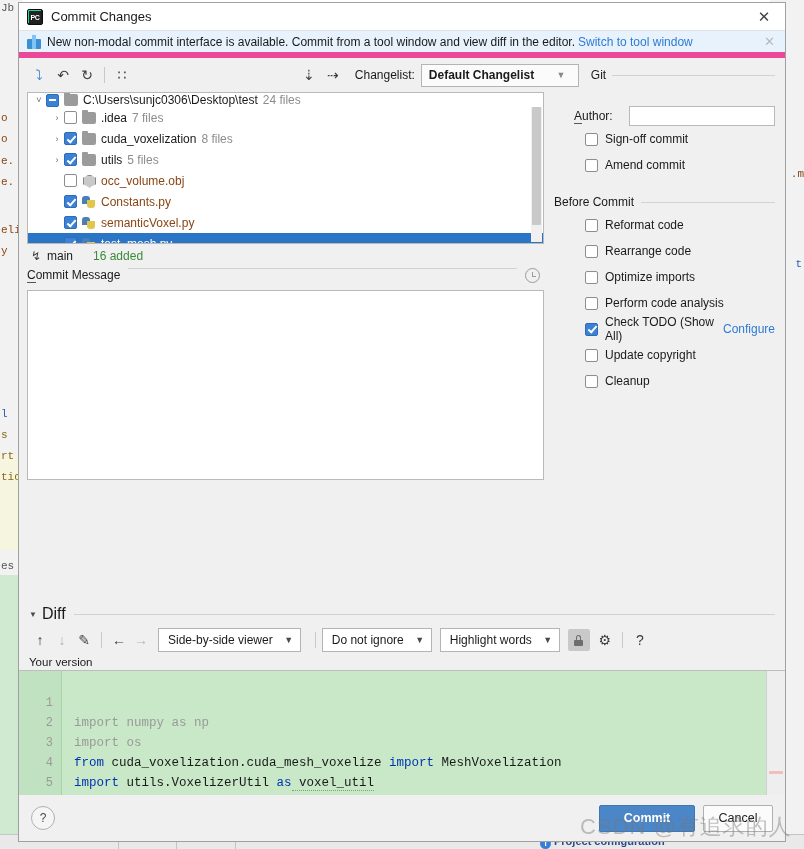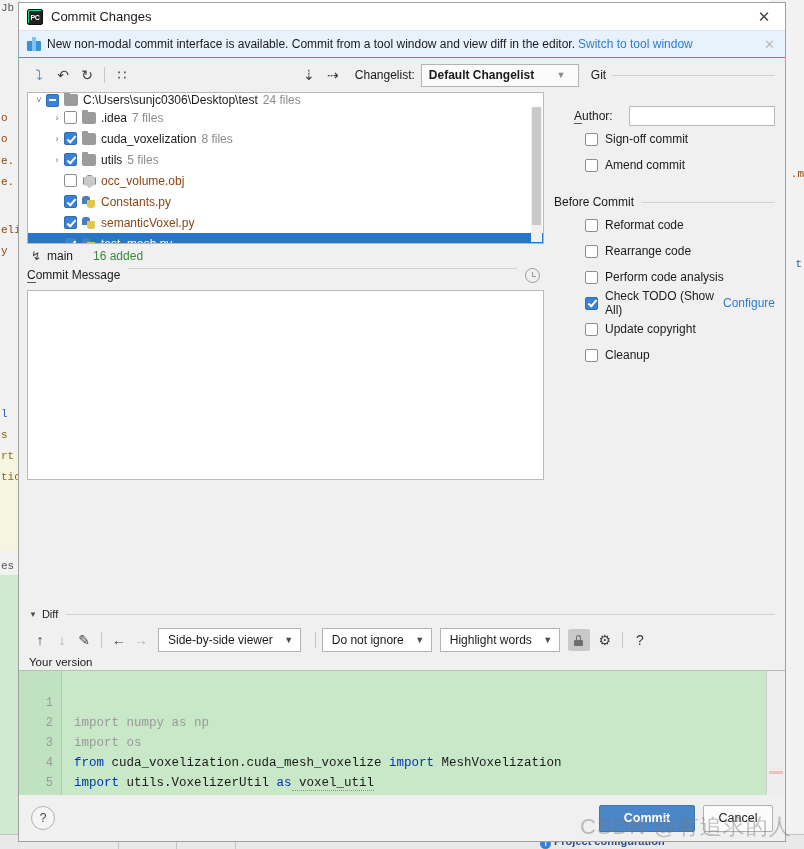--- a/index.html
+++ b/index.html
@@ -81,21 +81,21 @@
   .title-text {
     margin-left: 8px; font-size: 13px; color: #1a1a1a;
   }
   .title-close {
     margin-left: auto; width: 42px; height: 28px; line-height: 28px;
     text-align: center; font-size: 15px; color: #444; cursor: default;
   }
 
   
   .banner {
-    height: 27px; background: #e7f2fd; border-bottom: 1px solid #ec4899;
+    height: 27px; background: #e7f2fd; border-bottom: 6px solid #ec4899;
     display: flex; align-items: center; padding: 0 6px 0 8px; box-sizing: border-box;
     font-size: 12px; flex: 0 0 auto;
   }
   .banner .gift {
     width: 14px; height: 14px; margin-right: 6px; flex: 0 0 auto;
     position: relative;
   }
   .banner .gift::before {
     content:""; position:absolute; left:0; top:4px; width:14px; height:10px;
     background:#3b8fd4; border-radius:1px;
@@ -249,21 +249,21 @@
   .opt-row .cb { margin-right: 7px; width: 13px; height: 13px; }
   .opt-row .lbl { color: #1a1a1a; }
   .opt-row .cfg { color: #2e7bd4; margin-left: 6px; cursor: pointer; }
   .sec-head.before { margin-top: 14px; }
 
   
   .diff-head {
     display: flex; align-items: center; height: 20px; padding: 0 10px 0 10px; flex: 0 0 auto;
   }
   .diff-tri { font-size: 8px; color: #4a4a4a; margin-right: 5px; }
-  .diff-title { font-size: 11px; }
+  .diff-title { font-size: 16px; }
   .diff-line { flex: 1 1 auto; height: 1px; background: #d2d2d2; margin-left: 8px; }
 
   .diff-toolbar {
     height: 32px; display: flex; align-items: center; padding: 0 10px; box-sizing: border-box;
     flex: 0 0 auto;
   }
   .dt-icon {
     width: 22px; height: 22px; display: flex; align-items: center; justify-content: center;
     font-size: 14px; color: #3c3c3c; cursor: default;
   }
@@ -553,20 +553,24 @@
           <div class="opt-row">
             <span class="cb"></span>
             <span class="lbl">Reformat code</span>
           </div>
           <div class="opt-row">
             <span class="cb"></span>
             <span class="lbl">Rearrange code</span>
           </div>
           <div class="opt-row">
             <span class="cb"></span>
+            <span class="lbl">Optimize imports</span>
+          </div>
+          <div class="opt-row">
+            <span class="cb"></span>
             <span class="lbl">Perform code analysis</span>
           </div>
           <div class="opt-row">
             <span class="cb checked"></span>
             <span class="lbl">Check TODO (Show All)</span>
             <span class="cfg">Configure</span>
           </div>
           <div class="opt-row">
             <span class="cb"></span>
             <span class="lbl">Update copyright</span>

